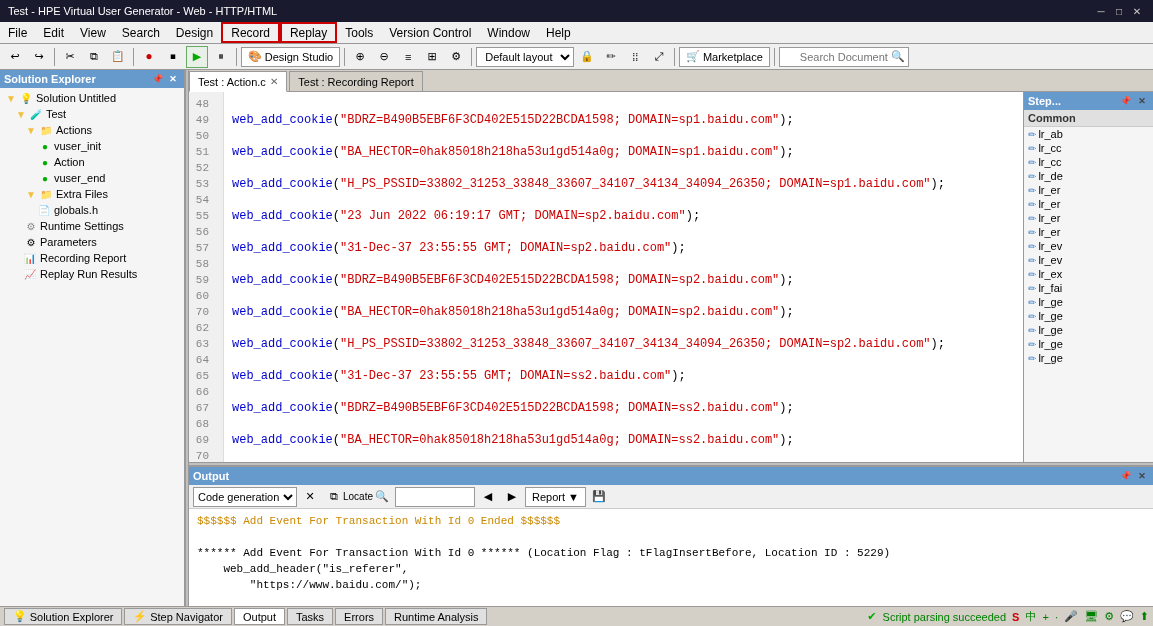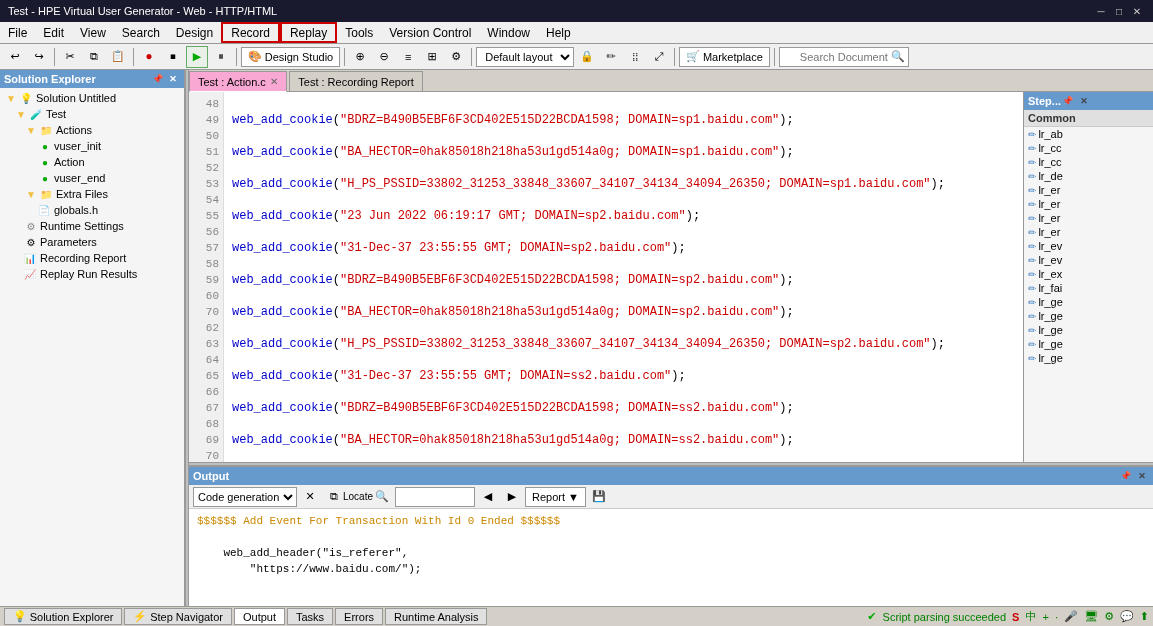--- a/index.html
+++ b/index.html
@@ -39,36 +39,36 @@
     .file-icon { color: #4080c0; }
     .action-icon { color: #00aa00; }
     .cog-icon { color: #888; }
 
     
     .editor-area { flex: 1; display: flex; flex-direction: column; overflow: hidden; }
     
     
     .tab-bar { background: #d4d0c8; height: 22px; display: flex; align-items: flex-end; border-bottom: 1px solid #999; }
     .tab { height: 20px; padding: 0 8px; display: flex; align-items: center; gap: 4px; font-size: 11px; cursor: pointer; border: 1px solid #999; border-bottom: none; background: #d4d0c8; margin-right: 2px; }
-    .tab.active { background: #f9a8d4; border-bottom: 1px solid #fff; margin-bottom: -1px; height: 21px; }
+    .tab.active { background: #ffffff; border-bottom: 1px solid #fff; margin-bottom: -1px; height: 21px; }
     .tab-close { font-size: 10px; cursor: pointer; color: #666; }
     .tab-title { font-weight: 500; }
 
     
     .code-editor { flex: 1; background: #fff; overflow: hidden; display: flex; font-family: 'Courier New', monospace; font-size: 12px; }
     .line-numbers { width: 35px; background: #f0f0f0; border-right: 1px solid #ddd; padding: 4px 0; color: #888; text-align: right; font-size: 11px; overflow: hidden; flex-shrink: 0; }
-    .line-num { height: 16px; padding-right: 4px; display: flex; align-items: center; justify-content: flex-end; }
+    .line-num { height: 16px; padding-right: 14px; display: flex; align-items: center; justify-content: flex-end; }
     .code-content { flex: 1; overflow: auto; padding: 4px 8px; }
     .code-line { height: 16px; white-space: nowrap; display: flex; align-items: center; }
     .c-func { color: #0000cc; }
     .c-string { color: #cc0000; }
 
     
     .right-panel { width: 130px; background: #f5f5f5; border-left: 1px solid #999; display: flex; flex-direction: column; }
-    .right-panel-header { background: #6699cc; color: #fff; height: 18px; display: flex; align-items: center; justify-content: flex-start; padding: 0 4px; font-size: 11px; font-weight: bold; }
+    .right-panel-header { background: #6699cc; color: #fff; height: 18px; display: flex; align-items: center; justify-content: space-between; padding: 0 4px; font-size: 11px; font-weight: bold; }
     .right-panel-title { font-size: 11px; font-weight: bold; color: #333; padding: 2px 4px; background: #e0e0e0; border-bottom: 1px solid #ccc; }
     .right-panel-item { padding: 1px 4px; display: flex; align-items: center; gap: 2px; font-size: 11px; cursor: pointer; }
     .pencil-icon { color: #4080c0; font-size: 10px; }
 
     
     .output-panel { height: 140px; background: #fff; border-top: 1px solid #999; display: flex; flex-direction: column; }
     .output-header { background: #6699cc; color: #fff; height: 18px; display: flex; align-items: center; justify-content: space-between; padding: 0 4px; font-size: 11px; font-weight: bold; }
     .output-toolbar { background: #f0f0f0; height: 24px; display: flex; align-items: center; padding: 0 4px; gap: 2px; border-bottom: 1px solid #ccc; }
     .output-dropdown { height: 20px; font-size: 11px; border: 1px solid #999; background: #fff; padding: 0 0; cursor: pointer; }
     .output-content { flex: 1; overflow: auto; padding: 4px 8px; font-family: 'Courier New', monospace; font-size: 11px; }
@@ -351,20 +351,21 @@
         <div class="toolbar-btn">🔍</div>
         <input type="text" style="height: 20px; width: 80px; border: 1px solid rgb(153, 153, 153); font-size: 11px; padding: 0px 2px;">
         <div class="toolbar-btn">◀</div>
         <div class="toolbar-btn">▶</div>
         <div class="design-studio-btn">Report ▼</div>
         <div class="toolbar-btn">💾</div>
       </div>
       <div class="output-content">
         <div class="output-line output-gold">$$$$$$ Add Event For Transaction With Id 0 Ended $$$$$$</div>
         <div class="output-line">&nbsp;</div>
+        <div class="output-line">****** Add Event For Transaction With Id 0 ****** (Location Flag : tFlagInsertBefore, Location ID : 5229)</div>
         <div class="output-line">&nbsp;&nbsp;&nbsp;&nbsp;web_add_header("is_referer",</div>
         <div class="output-line">&nbsp;&nbsp;&nbsp;&nbsp;&nbsp;&nbsp;&nbsp;&nbsp;"https://www.baidu.com/");</div>
       </div>
     </div>
   </div>
 </div>
 
 <div class="status-bar">
   <div class="status-left">
     <div class="status-tab">

